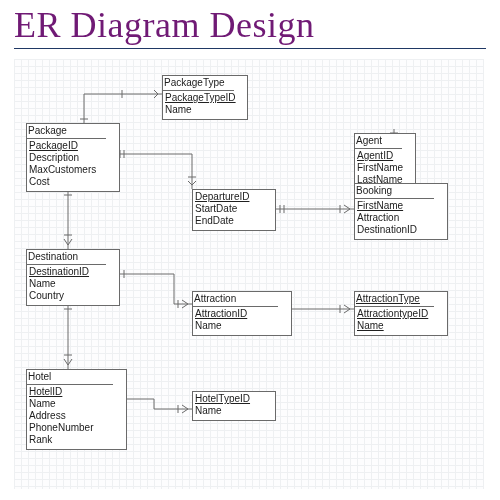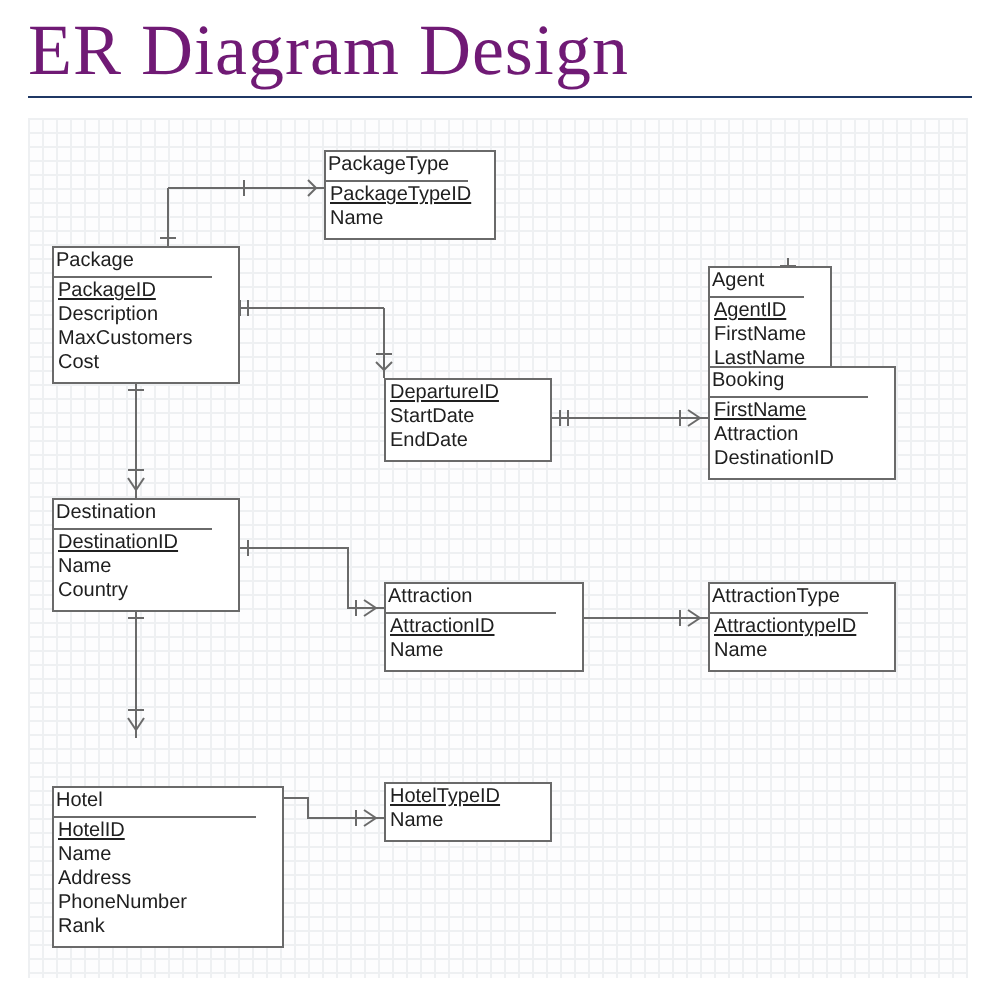--- a/index.html
+++ b/index.html
@@ -178,27 +178,27 @@
     <div>Name</div>
     <div>Country</div>
   </div>
 
   <div class="entity" style="left:178px; top:232px; width:100px;">
     <div class="hdr">Attraction</div>
     <div class="pk">AttractionID</div>
     <div>Name</div>
   </div>
 
-  <div class="entity" style="left:340px; top:232px; width:94px;">
+  <div class="entity" style="left:340px; top:232px; width:94px;text-decoration:underline;">
     <div class="hdr">AttractionType</div>
     <div class="pk">AttractiontypeID</div>
     <div>Name</div>
   </div>
 
-  <div class="entity" style="left:12px; top:310px; width:116px;margin-top:24px;">
+  <div class="entity" style="left:12px; top:310px; width:101px;">
     <div class="hdr">Hotel</div>
     <div class="pk">HotelID</div>
     <div>Name</div>
     <div>Address</div>
     <div>PhoneNumber</div>
     <div>Rank</div>
   </div>
 
   <div class="entity" style="left:178px; top:332px; width:84px;">
     <div class="pk">HotelTypeID</div>

